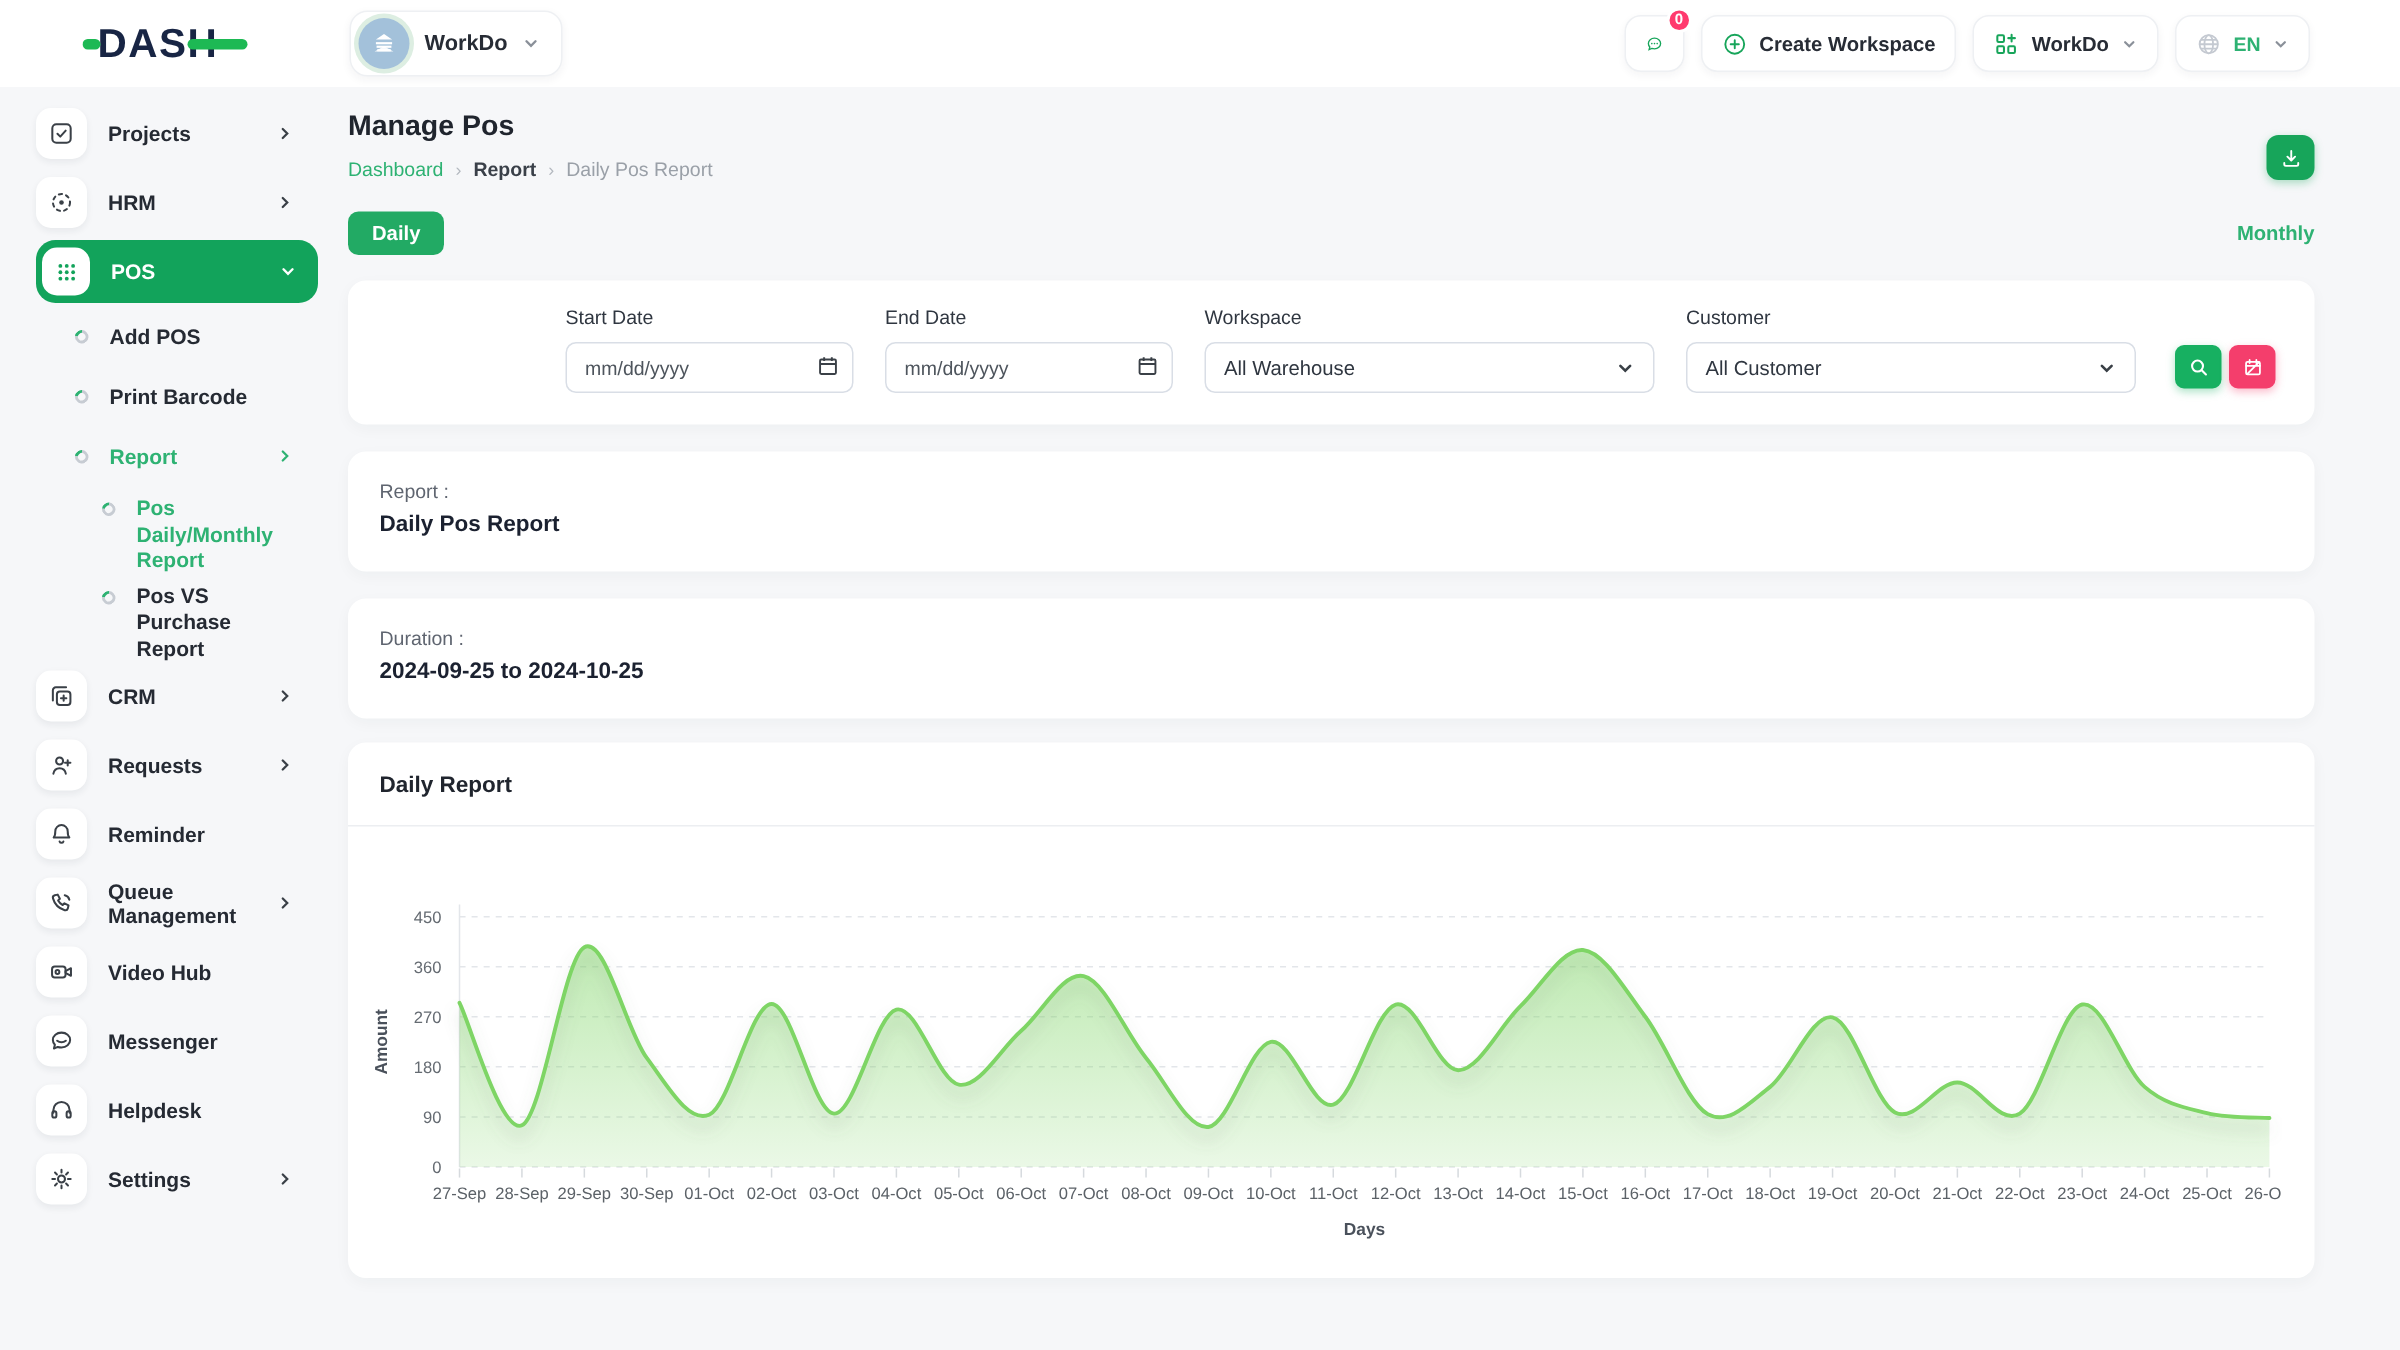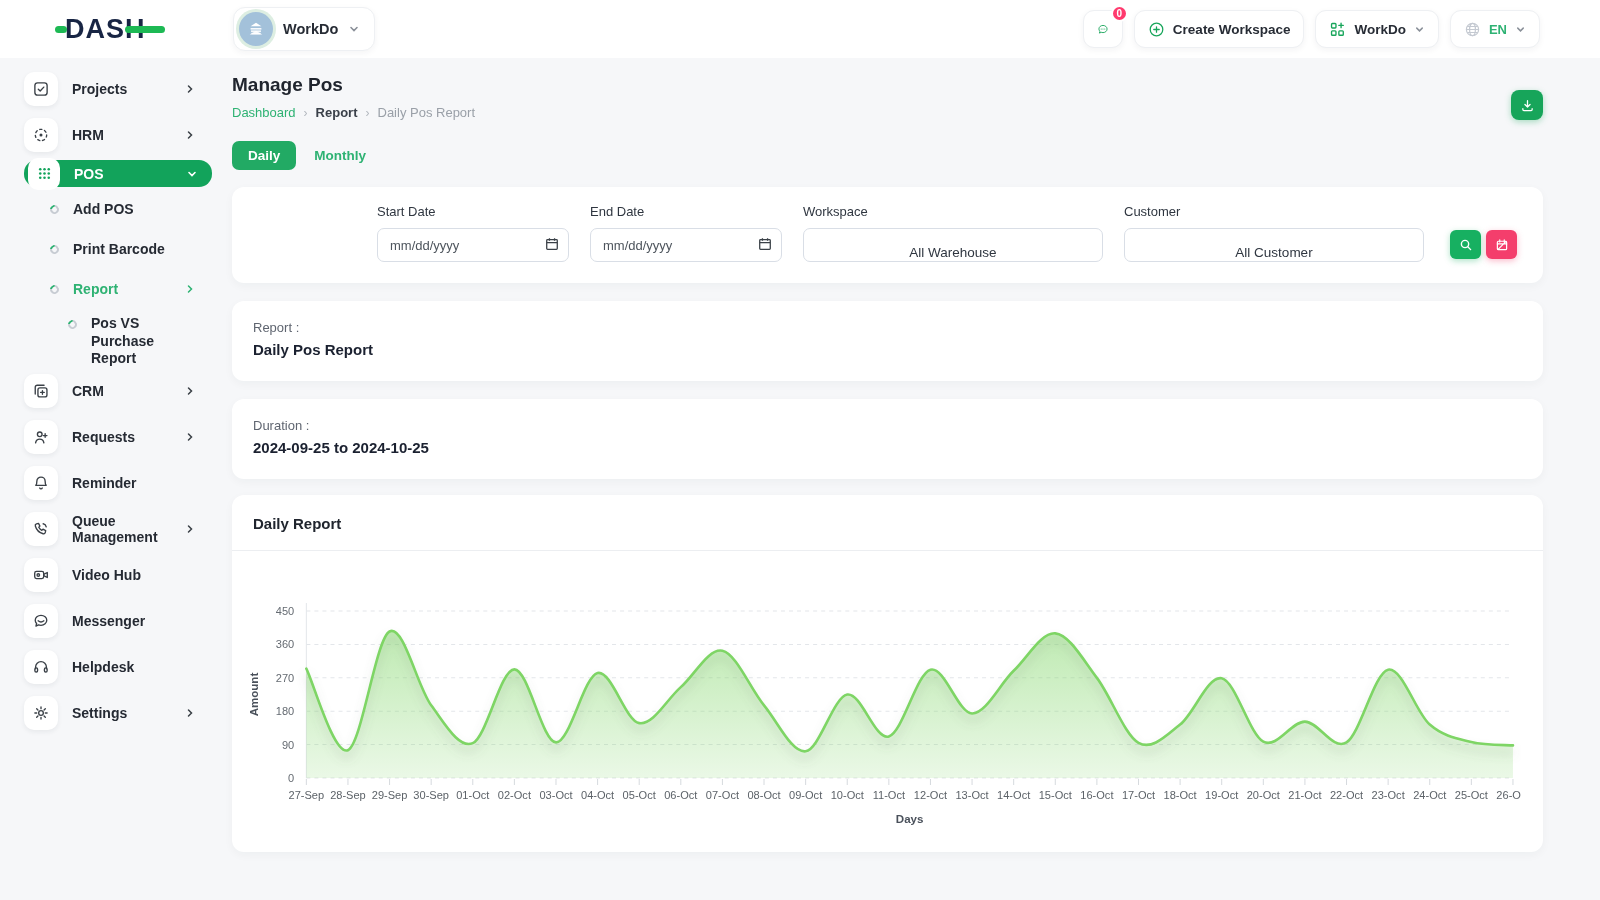--- a/index.html
+++ b/index.html
@@ -30,21 +30,21 @@
   .layout { display:flex; }
   .sidebar { width:212px; flex:none; padding:8px 0 0 24px; }
   .main { flex:1; padding:16px 57px 0 20px; }
 
   
   .nav-item { display:flex; align-items:center; height:46px; cursor:pointer; padding-right:16px; }
   .nav-icon-box { width:34px; height:34px; border-radius:10px; background:#fff;
     box-shadow:0 2px 5px rgba(30,40,60,.07); display:flex; align-items:center; justify-content:center; flex:none; }
   .nav-label { margin-left:14px; font-size:14px; font-weight:600; color:#252a33; }
   .nav-chevron { margin-left:auto; display:flex; }
-  .nav-item.active { background:#12a35b; border-radius:13px; height:27px; margin:2px 0;
+  .nav-item.active { background:#12a35b; border-radius:13px; height:42px; margin:2px 0;
     padding:0 14px 0 4px; }
   .nav-item.active .nav-icon-box { width:32px; height:32px; box-shadow:none; }
   .nav-item.active .nav-label { color:#fff; }
   .subnav { }
   .sub-item { display:flex; align-items:center; height:40px; cursor:pointer; padding:0 16px 0 26px; }
   .bullet { width:9px; height:9px; border-radius:50%; border:2px solid #c7ccd3; border-top-color:#2eb273;
     transform:rotate(-40deg); flex:none; }
   .sub-label { margin-left:14px; font-size:14px; font-weight:600; color:#252a33; }
   .sub-item.green .sub-label { color:#2eb273; }
   .sub-item .nav-chevron { margin-left:auto; }
@@ -57,40 +57,40 @@
   .page-title { font-size:19px; font-weight:700; color:#20252e; }
   .breadcrumb { display:flex; align-items:center; gap:8px; margin-top:9px; font-size:13px; }
   .bc-link { color:#2eb273; cursor:pointer; }
   .bc-mid { color:#3a4049; font-weight:600; cursor:pointer; }
   .bc-sep { color:#b3b8bf; font-size:12px; }
   .bc-current { color:#9aa0a8; }
   .dl-btn { margin-left:auto; width:32px; height:30px; border:none; border-radius:8px; background:#17a55a;
     display:flex; align-items:center; justify-content:center; cursor:pointer; margin-top:5px;
     box-shadow:0 2px 6px rgba(23,165,90,.35); }
 
-  .tabs { display:flex; align-items:center; gap:18px; margin-top:21px; }
+  .tabs { display:flex; align-items:center; gap:18px; margin-top:21px;justify-content:space-between; }
   .tab-active { background:#22aa64; color:#fff; border:none; font-size:13.5px; font-weight:600;
     padding:7px 16px; border-radius:7px; cursor:pointer; }
   .tab-plain { background:none; border:none; color:#2eb273; font-size:13.5px; font-weight:600; cursor:pointer; }
 
   
   .card { background:#fff; border-radius:12px; box-shadow:0 3px 10px rgba(30,40,60,.04); }
   .filter-card { margin-top:17px; padding:17px 20px 21px; display:flex; align-items:flex-end; }
   .filter-spacer { width:125px; flex:none; }
   .field { margin-right:21px; }
   .field label { display:block; font-size:13px; color:#2f3640; margin-bottom:9px; }
   .f-date { width:192px; }
   .f-select { width:300px; }
   .input-wrap { position:relative; }
   .input-wrap input { width:100%; height:34px; border:1px solid #d9dee6; border-radius:7px;
     padding:0 30px 0 12px; font-size:13px; color:#4e555d; font-family:inherit; background:#fff; }
   .input-wrap input::placeholder { color:#4e555d; }
   .cal-ic { position:absolute; right:9px; top:8px; pointer-events:none; }
   .select { height:30px; border:1px solid #d9dee6; border-radius:7px; background:#fff; display:flex;
-    align-items:center; padding:16px 12px; font-size:13.5px; color:#2f3640; cursor:pointer; justify-content:space-between;flex-direction:column; }
+    align-items:center; padding:16px 12px; font-size:13.5px; color:#2f3640; cursor:pointer; justify-content:space-between; }
   .filter-actions { display:flex; gap:5px; margin-left:26px; margin-bottom:3px; }
   .btn-sq { width:31px; height:29px; border:none; border-radius:6px; display:flex; align-items:center;
     justify-content:center; cursor:pointer; }
   .btn-search { background:#17b061; box-shadow:0 2px 6px rgba(23,176,97,.35); }
   .btn-reset { background:#f43e6c; box-shadow:0 2px 6px rgba(244,62,108,.35); }
 
   .summary-row { display:flex; gap:18px; margin-top:18px;flex-direction:column; }
   .summary-card { flex:1; padding:19px 21px 23px; }
   .summary-label { font-size:13px; color:#5f6570; }
   .summary-value { font-size:15px; font-weight:700; color:#1b2130; margin-top:6px; }
@@ -249,20 +249,24 @@
         <span class="sub-label">Print Barcode</span>
       </div>
       <div class="sub-item green">
         <span class="bullet"></span>
         <span class="sub-label">Report</span>
         <span class="nav-chevron">
             <svg width="12" height="12" viewBox="0 0 12 12">
               <path d="M4.5 3l3 3-3 3" fill="none" stroke="#2eb273" stroke-width="1.5" stroke-linecap="round"></path>
             </svg>
           </span>
+      </div>
+      <div class="sub-item nested green">
+        <span class="bullet"></span>
+        <span class="sub-label">Pos Daily/Monthly Report</span>
       </div>
       <div class="sub-item nested">
         <span class="bullet"></span>
         <span class="sub-label">Pos VS Purchase Report</span>
       </div>
     </div>
 
     <div class="nav-item">
       <span class="nav-icon-box">
         <svg width="18" height="18" viewBox="0 0 20 20">

